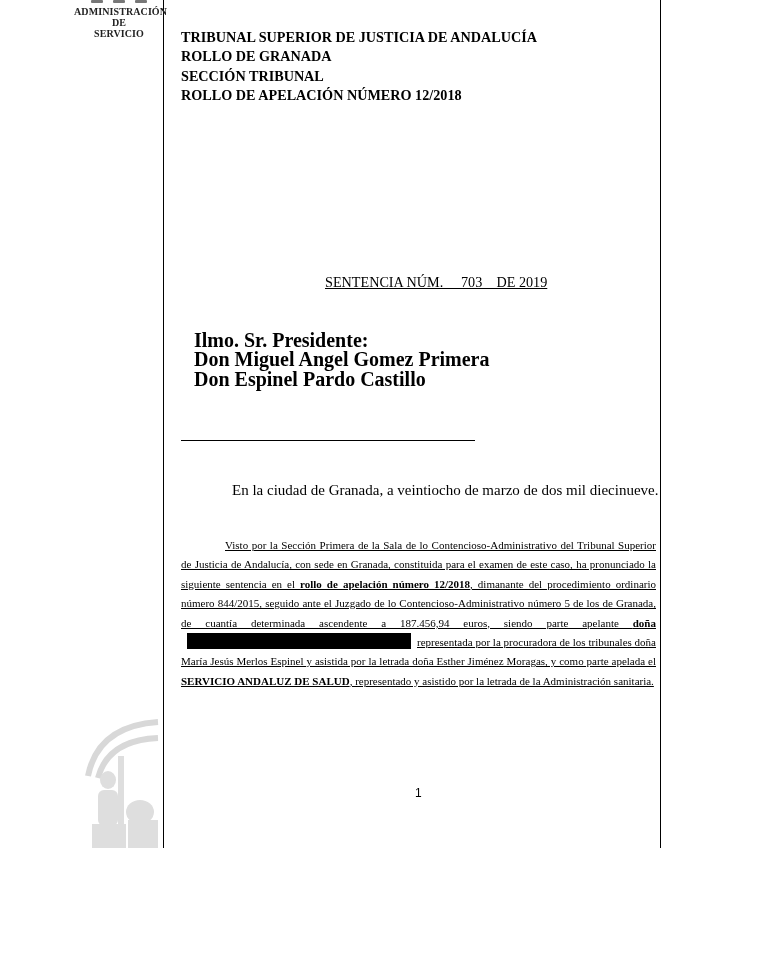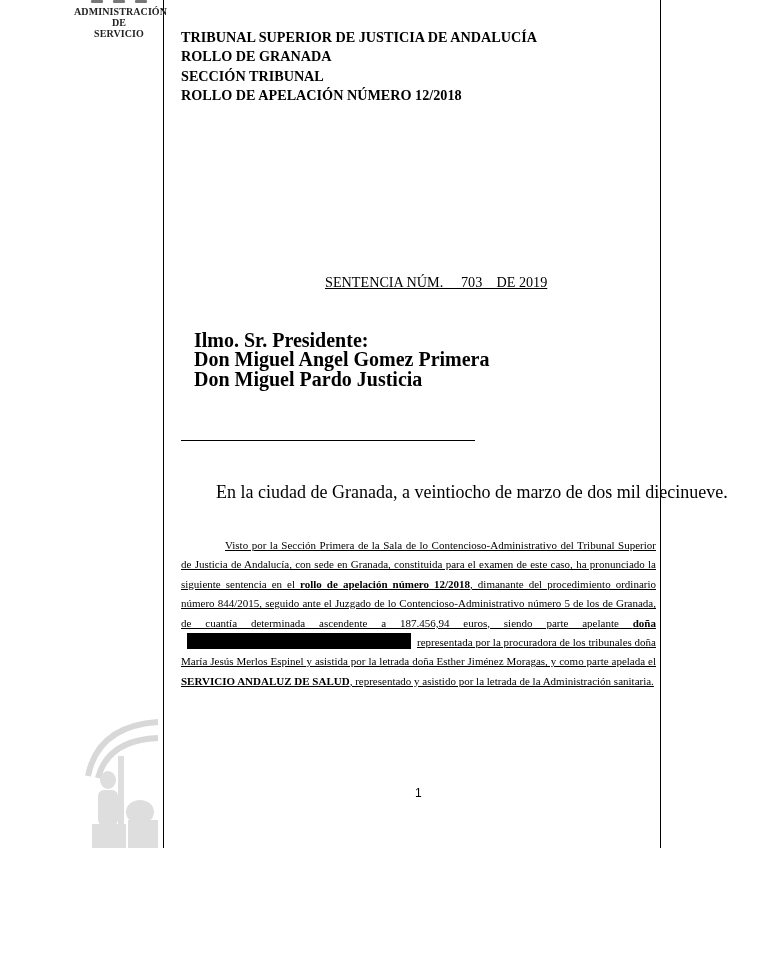--- a/index.html
+++ b/index.html
@@ -10,21 +10,21 @@
     .page-border-left { position: absolute; left: 163px; top: 0; width: 1px; height: 848px; background: #000; }
     .page-border-right { position: absolute; left: 660px; top: 0; width: 1px; height: 848px; background: #000; }
     .crest { position: absolute; left: 74px; top: 0; width: 90px; height: 44px; text-align: center; }
     .crest-top { height: 6px; display: flex; justify-content: center; gap: 10px; }
     .crest-top span { display: block; width: 12px; height: 3px; background: #777; border-radius: 1px; }
     .crest-text { font-family: "Liberation Serif", serif; font-weight: bold; font-size: 10px; line-height: 11px; color: #222; letter-spacing: 0.1px; }
     .header-block { position: absolute; left: 181px; top: 28px; font-weight: bold; font-size: 14.2px; line-height: 19.4px; }
     .title { position: absolute; left: 325px; top: 274px; font-weight: normal; font-size: 14.2px; text-decoration: underline; white-space: pre; }
     .judges { position: absolute; left: 194px; top: 331px; font-weight: bold; font-size: 20px; line-height: 19.4px; }
     .rule { position: absolute; left: 181px; top: 440px; width: 294px; height: 1px; background: #000; }
-    .intro { position: absolute; left: 216px; top: 482px; font-size: 18px; }
+    .intro { position: absolute; left: 232px; top: 482px; font-size: 15px; }
     .para { position: absolute; left: 181px; top: 536px; width: 475px; font-size: 11px; line-height: 19.4px; text-align: justify; text-indent: 44px; text-decoration: underline; }
     .para b { font-weight: bold; }
     .redact { display: inline-block; width: 224px; height: 16px; background: #000; vertical-align: -3px; margin: 0 6px; }
     .page-number { position: absolute; left: 415px; top: 786px; font-family: "Liberation Sans", sans-serif; font-size: 12px; }
     .watermark { position: absolute; left: 78px; top: 716px; width: 84px; height: 132px; }
   </style>
 </head>
 <body>
 
 <div class="page-border-left"></div>
@@ -46,21 +46,21 @@
   <div>ROLLO DE GRANADA</div>
   <div>SECCIÓN TRIBUNAL</div>
   <div>ROLLO DE APELACIÓN NÚMERO 12/2018</div>
 </div>
 
 <div class="title">SENTENCIA NÚM.     703    DE 2019</div>
 
 <div class="judges">
   <div>Ilmo. Sr. Presidente:</div>
   <div>Don Miguel Angel Gomez Primera</div>
-  <div>Don Miguel Pardo Justicia</div>
+  <div>Don Espinel Pardo Castillo</div>
 </div>
 
 <div class="rule"></div>
 
 <div class="intro">En la ciudad de Granada, a veintiocho de marzo de dos mil diecinueve.</div>
 
 <div class="para"><span>Visto por la Sección Primera de la Sala de lo Contencioso-Administrativo del Tribunal Superior de Justicia de Andalucía, con sede en Granada, constituida para el examen de este caso, ha pronunciado la siguiente sentencia en el </span><b>rollo de apelación número 12/2018</b><span>, dimanante del procedimiento ordinario número 844/2015, seguido ante el Juzgado de lo Contencioso-Administrativo número 5 de los de Granada, de cuantía determinada ascendente a 187.456,94 euros, siendo parte apelante </span><b>doña</b><span class="redact"></span><span>representada por la procuradora de los tribunales doña María Jesús Merlos Espinel y asistida por la letrada doña Esther Jiménez Moragas, y como parte apelada el </span><b>SERVICIO ANDALUZ DE SALUD</b><span>, representado y asistido por la letrada de la Administración sanitaria.</span></div>
 
 <svg class="watermark" viewBox="0 0 84 132">
   <g fill="none" stroke="#d8d8d8" stroke-width="6">

